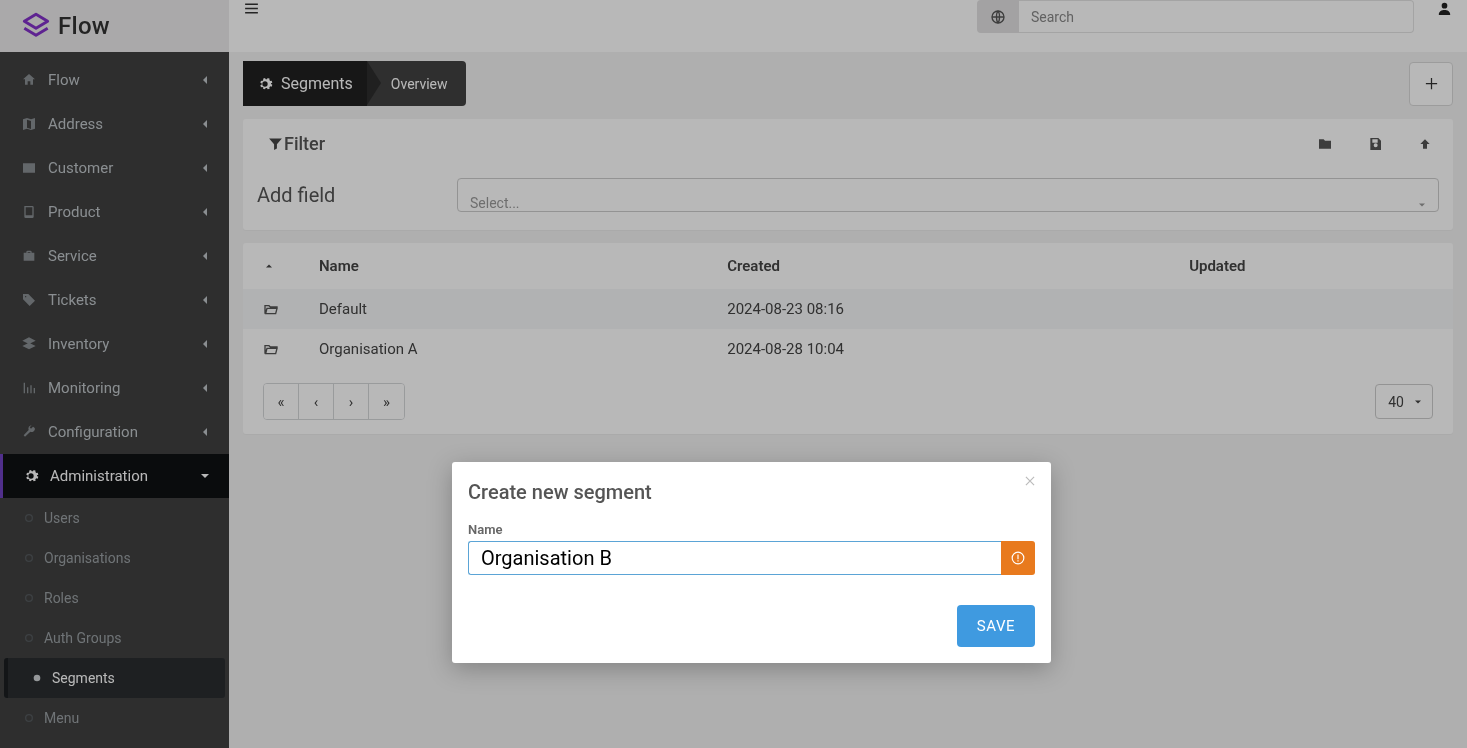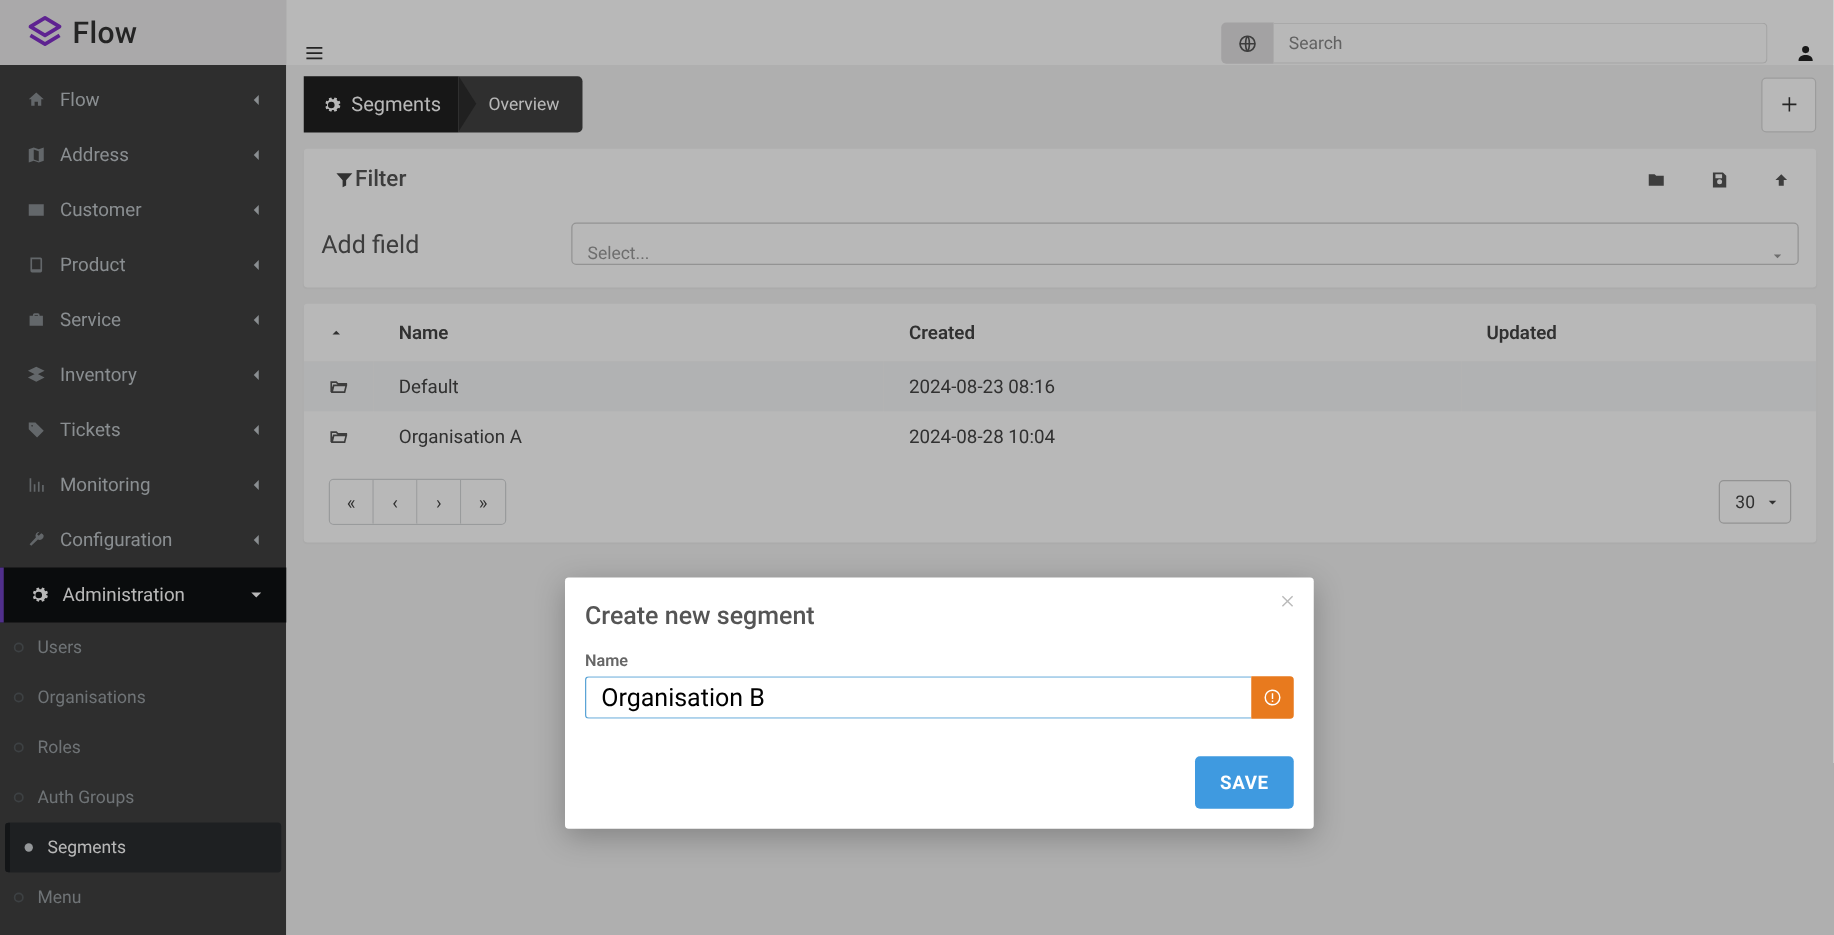--- a/index.html
+++ b/index.html
@@ -9,27 +9,27 @@
   .sidebar{width:229px;background:#404040;color:#b2b7bb;display:flex;flex-direction:column;flex-shrink:0}
   .brand{height:52px;background:#ecebec;display:flex;align-items:center;gap:8px;padding-left:22px}
   .brand-text{font-size:24px;font-weight:500;color:#333;letter-spacing:.3px}
   .nav{list-style:none;padding-top:6px}
   .nav-item{display:flex;align-items:center;height:44px;padding:0 18px;cursor:pointer;position:relative;color:#bfc5c9;font-size:15px}
   .nav-item .chevron{position:absolute;right:16px}
   .nav-item.active{background:#0f1112;border-left:3px solid #6f42c1;padding-left:17px;color:#fff}
   .nav-item .ico{width:22px;margin-right:8px;display:flex;align-items:center;justify-content:center;color:#8a8f93}
   .nav-item.active .ico{color:#fff}
   .subnav{list-style:none}
-  .subnav-item{display:flex;align-items:center;height:40px;padding-left:0;cursor:pointer;color:#9aa0a4;font-size:14px}
+  .subnav-item{display:flex;align-items:center;height:40px;padding-left:14px;cursor:pointer;color:#9aa0a4;font-size:14px}
   .subnav-item .bullet{width:30px;display:flex;align-items:center;justify-content:center;color:#555a5e}
   .subnav-item.selected{background:#2a2d30;color:#fff;border-left:4px solid #1b1e21;margin:0 4px 0 4px;border-radius:3px}
   .subnav-item.selected .bullet{color:#cfd3d6}
   
   .main{flex:1;display:flex;flex-direction:column;min-width:0}
-  .topbar{height:52px;background:#fff;display:flex;align-items:flex-end;padding:0 14px;border-bottom:1px solid #fff}
+  .topbar{height:52px;background:#fff;display:flex;align-items:flex-start;padding:0 14px;border-bottom:1px solid #fff}
   .topbar .hamburger{width:28px;cursor:pointer;font-size:17px;color:#333}
   .topbar .spacer{flex:1}
   .search-wrap{display:flex;align-items:center}
   .globe-btn{width:42px;height:33px;background:#e2e1e2;border-radius:4px 0 0 4px;display:flex;align-items:center;justify-content:center;color:#555;cursor:pointer}
   .search-input{height:33px;width:395px;border:1px solid #e3e3e3;border-left:none;border-radius:0 4px 4px 0;padding:0 12px;font-size:14px;color:#777}
   .search-input::placeholder{color:#888}
   .user-btn{margin-left:22px;cursor:pointer;color:#222;font-size:16px}
   
   .content{flex:1;background:#f3f3f3;padding:0 14px 14px 14px;overflow:auto}
   .page-head{display:flex;align-items:center;padding-top:9px}
@@ -66,21 +66,21 @@
   
   .overlay{position:absolute;inset:0;background:rgba(0,0,0,.28)}
   .modal{position:absolute;left:452px;top:462px;width:599px;background:#fff;border-radius:3px;box-shadow:0 6px 24px rgba(0,0,0,.25);padding:18px 16px 16px 16px}
   .modal-title{font-size:20px;color:#555;font-weight:500;margin-bottom:18px}
   .modal-close{position:absolute;right:14px;top:12px;color:#bbb;cursor:pointer;font-size:18px}
   .form-label{font-size:13px;color:#666;margin-bottom:4px;font-weight:600}
   .input-row{display:flex}
   .text-input{flex:1;height:34px;border:1px solid #5ba4d6;border-right:none;border-radius:3px 0 0 3px;padding:0 12px;font-size:20px;outline:none}
   .warn-btn{width:34px;height:34px;background:#e87a1e;border-radius:0 3px 3px 0;display:flex;align-items:center;justify-content:center;color:#fff;font-weight:700;font-size:14px;cursor:pointer}
   .modal-foot{display:flex;justify-content:flex-end;margin-top:30px}
-  .save-btn{background:#3f9ae0;color:#fff;border:none;border-radius:4px;height:42px;padding:0 20px;font-size:15px;font-weight:700;letter-spacing:.5px;cursor:pointer}
+  .save-btn{background:#3f9ae0;color:#fff;border:none;border-radius:4px;height:42px;padding:0 20px;font-size:15px;font-weight:400;letter-spacing:.5px;cursor:pointer}
   
   svg{width:16px;height:16px;display:block}
 </style>
 </head>
 <body>
 
 <div class="app">
 
   <aside class="sidebar">
     <div class="brand">
@@ -154,37 +154,37 @@
         <span>Service</span>
         <span class="chevron">
             <svg viewBox="0 0 24 24">
               <path fill="currentColor" d="M15 6l-6 6 6 6z"></path>
             </svg>
           </span>
       </li>
       <li class="nav-item">
         <span class="ico">
             <svg viewBox="0 0 24 24">
+              <path fill="currentColor" d="M3 3h8l10 10-8 8L3 11V3zm4 3a1 1 0 100 2 1 1 0 000-2z"></path>
+            </svg>
+          </span>
+        <span>Tickets</span>
+        <span class="chevron">
+            <svg viewBox="0 0 24 24">
+              <path fill="currentColor" d="M15 6l-6 6 6 6z"></path>
+            </svg>
+          </span>
+      </li>
+      <li class="nav-item">
+        <span class="ico">
+            <svg viewBox="0 0 24 24">
               <path fill="currentColor" d="M12 2l10 5-10 5L2 7l10-5zm0 8l10 5-10 5-10-5 10-5z"></path>
             </svg>
           </span>
         <span>Inventory</span>
-        <span class="chevron">
-            <svg viewBox="0 0 24 24">
-              <path fill="currentColor" d="M15 6l-6 6 6 6z"></path>
-            </svg>
-          </span>
-      </li>
-      <li class="nav-item">
-        <span class="ico">
-            <svg viewBox="0 0 24 24">
-              <path fill="currentColor" d="M3 3h8l10 10-8 8L3 11V3zm4 3a1 1 0 100 2 1 1 0 000-2z"></path>
-            </svg>
-          </span>
-        <span>Tickets</span>
         <span class="chevron">
             <svg viewBox="0 0 24 24">
               <path fill="currentColor" d="M15 6l-6 6 6 6z"></path>
             </svg>
           </span>
       </li>
       <li class="nav-item">
         <span class="ico">
             <svg viewBox="0 0 24 24">
               <path fill="currentColor" d="M4 20V4h2v16H4zm5 0v-9h2v9H9zm5 0V8h2v12h-2zm5 0V12h2v8h-2z"></path>
@@ -398,21 +398,21 @@
           </tbody>
         </table>
         <div class="table-foot">
           <div class="pager">
             <button>«</button>
             <button>‹</button>
             <button>›</button>
             <button>»</button>
           </div>
           <div class="page-size">
-            <span>30</span>
+            <span>40</span>
             <span class="caret" style="position:absolute;right:8px">
                 <svg viewBox="0 0 24 24" style="width:12px;height:12px">
                   <path fill="currentColor" d="M6 9l6 6 6-6z"></path>
                 </svg>
               </span>
           </div>
         </div>
       </div>
     </div>
   </div>

